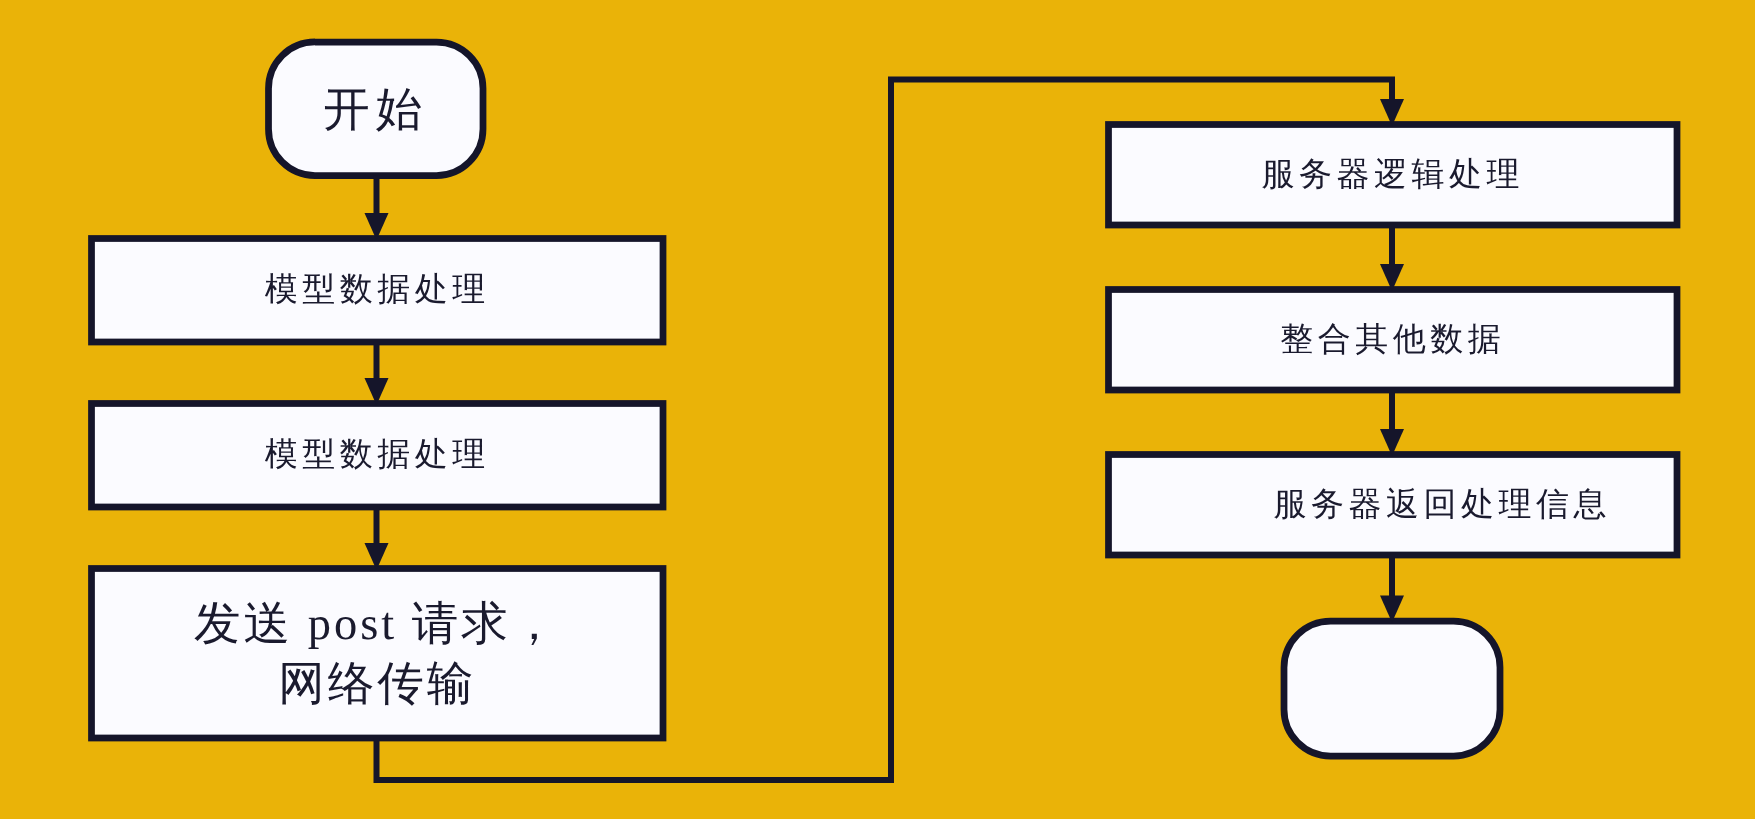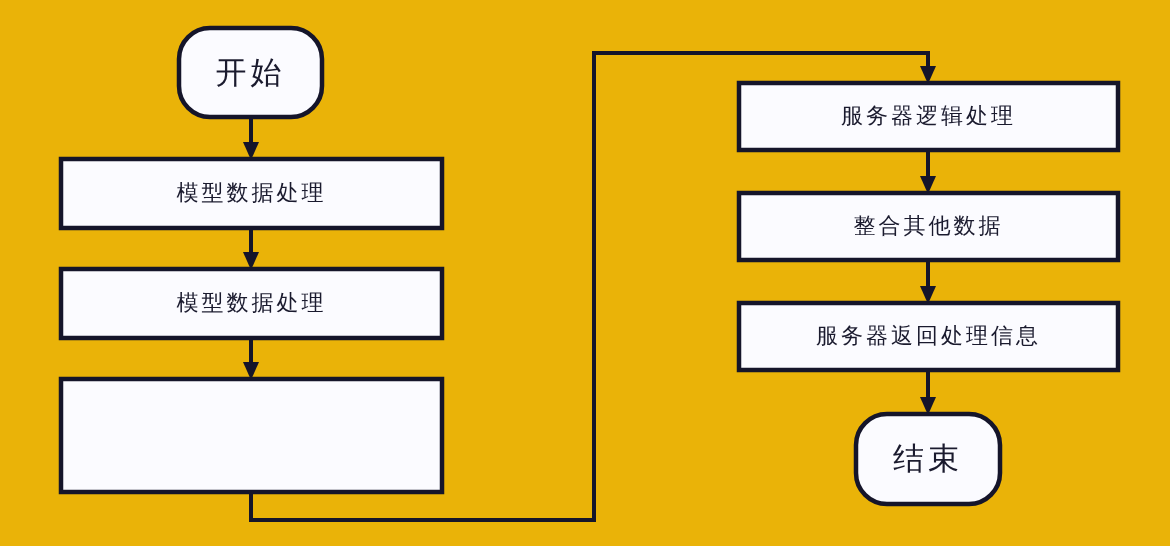--- a/index.html
+++ b/index.html
@@ -97,22 +97,23 @@
       <polygon points="920,397 936,397 928,415" fill="#15152a"></polygon>
     </g>
   </svg>
 
   <div class="node-label label-terminal" style="left: 179px; top: 28px; width: 143px; height: 89px; color: rgb(26, 26, 46);">开始</div>
 
   <div class="node-label label-process" style="left: 61px; top: 159px; width: 381px; height: 69px; color: rgb(26, 26, 46);">模型数据处理</div>
 
   <div class="node-label label-process" style="left: 61px; top: 269px; width: 381px; height: 69px; color: rgb(26, 26, 46);">模型数据处理</div>
 
+  <div class="node-label label-multiline" style="left: 61px; top: 379px; width: 381px; height: 113px; color: rgb(26, 26, 46);">发送 post 请求，
+网络传输</div>
 
   <div class="node-label label-process" style="left: 739px; top: 83px; width: 379px; height: 67px; color: rgb(26, 26, 46);">服务器逻辑处理</div>
 
   <div class="node-label label-process" style="left: 739px; top: 193px; width: 379px; height: 67px; color: rgb(26, 26, 46);">整合其他数据</div>
 
-  <div class="node-label label-process" style="left: 739px; top: 303px; width: 379px; height: 67px; color: rgb(26, 26, 46);">服务器返回处理信息</div>
+  <div class="node-label label-process" style="left: 772px; top: 303px; width: 379px; height: 67px; color: rgb(26, 26, 46);">服务器返回处理信息</div>
 
-  <div class="node-label label-terminal" style="left: 856px; top: 414px; width: 144px; height: 90px; color: rgb(26, 26, 46);">结束</div>
 
 </div>
 
 </body></html>

